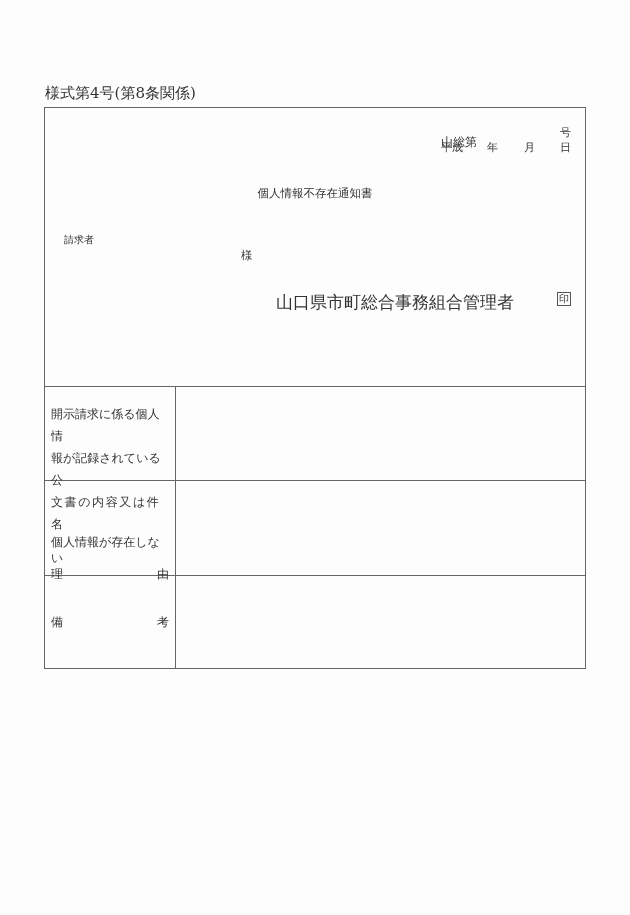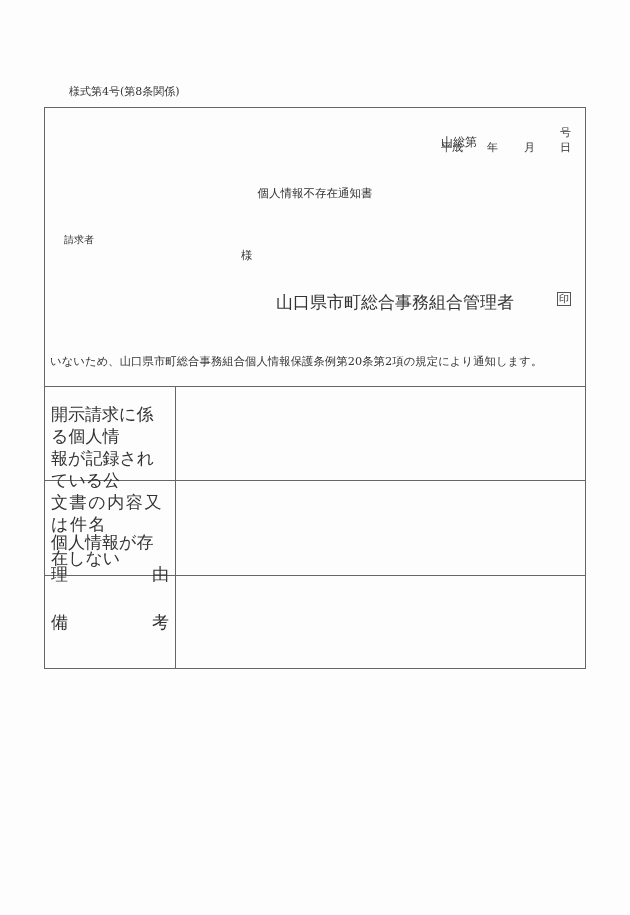--- a/index.html
+++ b/index.html
@@ -1,26 +1,26 @@
 <!DOCTYPE html>
 <html><head>
 <meta charset="utf-8">
 <style>
   html, body { margin:0; padding:0; background:#fdfdfd; }
   body { width:630px; height:915px; position:relative; overflow:hidden;
          font-family:"DejaVu Serif","Liberation Serif",serif; color:#333; font-size:11px; }
   .abs { position:absolute; white-space:nowrap; line-height:1; }
-  .form-title { left:45px; top:86px; font-size:11px;margin-left:24px; }
+  .form-title { left:45px; top:86px; font-size:15px; }
   .frame { position:absolute; left:44px; top:107px; width:542px; height:562px;
            border:1px solid #666; box-sizing:border-box; }
   .hline { position:absolute; left:0; width:100%; height:0; border-top:1px solid #666; }
   .vline { position:absolute; left:130px; width:0; border-left:1px solid #666; }
   .stamp { display:inline-block; border:1px solid #555; padding:1px 1px; font-size:10px; line-height:1; }
   .body-text { left:14px; font-size:11.3px; letter-spacing:0.1px; }
-  .label { position:absolute; left:6px; width:118px; font-size:17px; line-height:22px; }
+  .label { position:absolute; left:6px; width:118px; font-size:12px; line-height:22px; }
   .spread { display:flex; justify-content:space-between; }
 </style>
 </head>
 <body>
 
 <div class="abs form-title">様式第4号(第8条関係)</div>
 
 <div class="frame">
 
   <div class="abs" style="left:396px;top:28px;font-size:12px;">山総第</div>
@@ -31,21 +31,20 @@
   <div class="abs" style="left:515px;top:34px;font-size:11px;">日</div>
 
   <div class="abs" style="left:0;width:100%;text-align:center;top:80px;font-size:11.5px;font-family:Liberation Mono, monospace;">個人情報不存在通知書</div>
 
   <div class="abs" style="left:19px;top:127px;font-size:10px;">請求者</div>
   <div class="abs" style="left:196px;top:142px;font-size:11.3px;">様</div>
 
   <div class="abs" style="left:231px;top:186px;font-size:17px;">山口県市町総合事務組合管理者</div>
   <div class="abs" style="left:512px;top:184px;"><span class="stamp">印</span></div>
 
-  <div class="abs body-text" style="top:248px;left:5px;">いないため、山口県市町総合事務組合個人情報保護条例第20条第2項の規定により通知します。</div>
 
   <div class="hline" style="top:278px;"></div>
   <div class="hline" style="top:372px;"></div>
   <div class="hline" style="top:467px;"></div>
   <div class="vline" style="top:278px;height:283px;"></div>
 
   <div class="label" style="top:295px;">
     <div>開示請求に係る個人情</div>
     <div>報が記録されている公</div>
     <div style="letter-spacing:1.6px">文書の内容又は件名</div>

